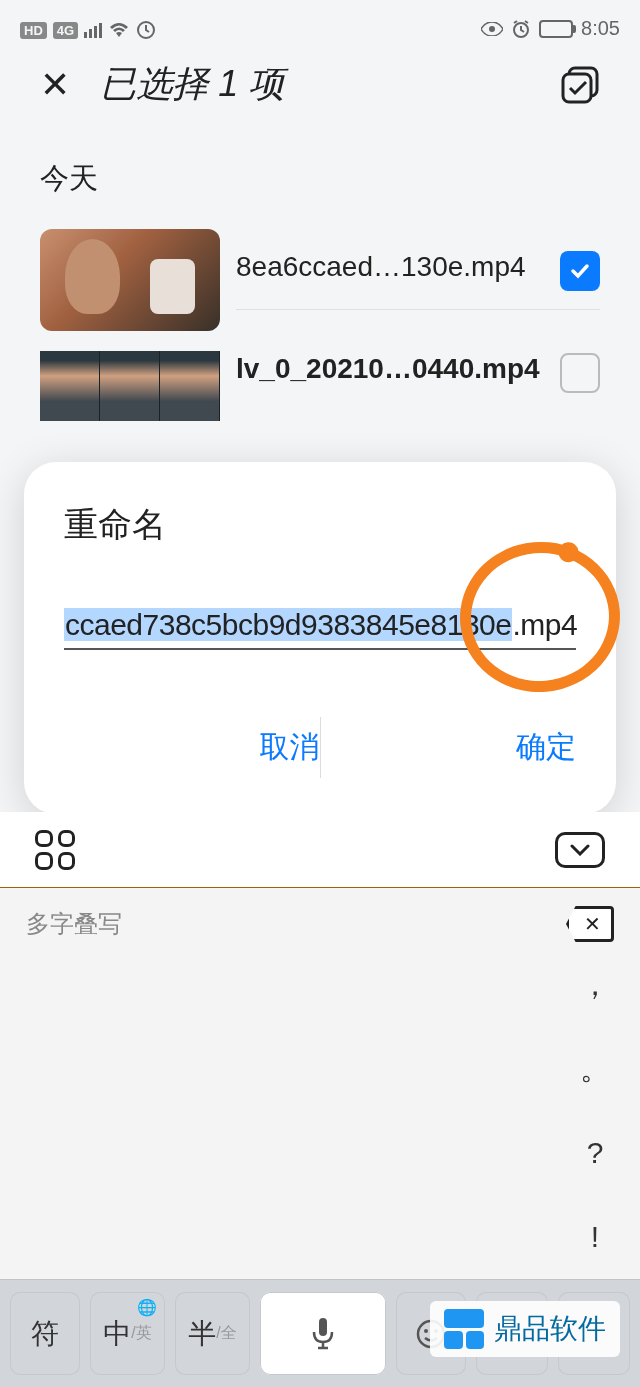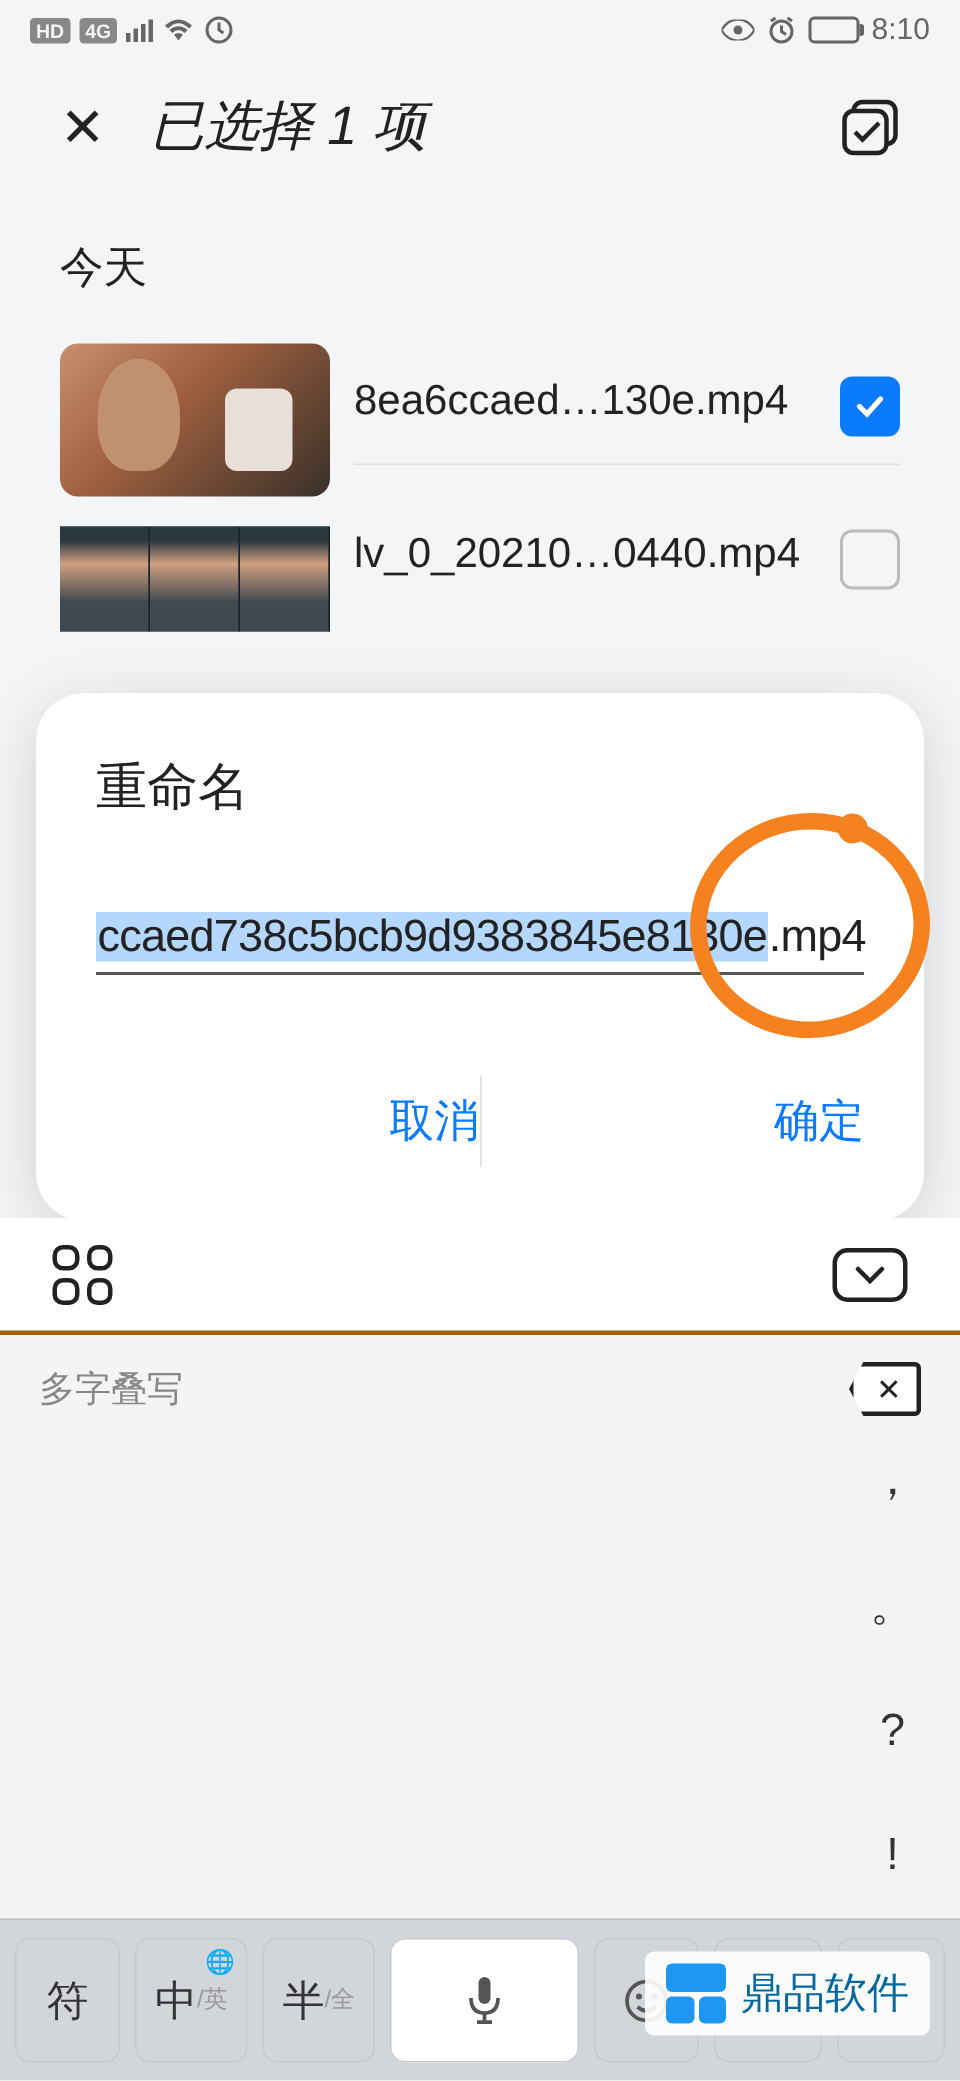--- a/index.html
+++ b/index.html
@@ -1,18 +1,18 @@
 <!DOCTYPE html>
 <html><head>
 <meta charset="utf-8">
 <style>
 * { margin: 0; padding: 0; box-sizing: border-box; }
 body { width: 640px; height: 1387px; font-family: -apple-system, "PingFang SC", sans-serif; background: #f4f5f6; position: relative; overflow: hidden; }
 
-.status-bar { height: 40px; display: flex; justify-content: space-between; align-items: center; padding: 0 20px; color: #666; font-size: 20px; }
+.status-bar { height: 40px; display: flex; justify-content: space-between; align-items: flex-end; padding: 0 20px; color: #666; font-size: 20px; }
 .status-left { display: flex; gap: 6px; align-items: center; }
 .status-right { display: flex; gap: 8px; align-items: center; font-weight: 300; }
 .status-badge { background: #888; color: #f4f5f6; font-size: 13px; padding: 1px 4px; border-radius: 3px; font-weight: bold; }
 .status-bars { display: inline-flex; align-items: flex-end; gap: 2px; }
 .bar { width: 3px; background: #666; }
 .b1 { height: 6px; } .b2 { height: 9px; } .b3 { height: 12px; } .b4 { height: 15px; }
 .battery { width: 34px; height: 18px; border: 2px solid #666; border-radius: 4px; position: relative; }
 .battery::after { content: ''; position: absolute; right: -5px; top: 3px; width: 3px; height: 8px; background: #666; border-radius: 0 2px 2px 0; }
 .battery-fill { width: 75%; height: 100%; background: #666; }
 
@@ -31,41 +31,41 @@
 .thumb2 { background: #2c3840; position: relative; overflow: hidden; display:flex; }
 .thumb2 div { flex:1; background: linear-gradient(180deg,#2c3840 0%,#2c3840 30%,#d0a080 45%,#404850 70%); border-right:1px solid #1a2228; }
 .file-info { flex: 1; border-bottom: 1px solid #e0e0e0; padding-bottom: 18px; display: flex; align-items: center; gap: 16px; }
 .file-text { flex: 1; }
 .file-name { font-size: 28px; color: #222; margin-bottom: 8px; }
 .file-meta { font-size: 24px; color: #999; }
 .checkbox { width: 40px; height: 40px; border-radius: 8px; flex-shrink: 0; }
 .cb-checked { background: #0a7aff; display: flex; align-items: center; justify-content: center; }
 .cb-unchecked { border: 2.5px solid #bbb; }
 
-.row2-cut { height: 70px; overflow: hidden; }
+.row2-cut { height: 70px; overflow: hidden; font-weight: bold; }
 .row2-cut .file-info { border: none; align-items: flex-start; padding-top: 2px; }
 .row2-cut .thumb { height: 102px; }
 
 .dialog { position: absolute; left: 24px; right: 24px; top: 462px; background: #fff; border-radius: 32px; padding: 40px 40px 24px; box-shadow: 0 8px 40px rgba(0,0,0,0.15); }
 .dialog-title { font-size: 34px; color: #222; margin-bottom: 60px; }
 .dialog-input { font-size: 30px; color: #222; padding-bottom: 6px; border-bottom: 2px solid #555; letter-spacing: -0.5px; }
 .dialog-input .sel { background: #b3d7ff; padding: 0 1px; }
 .dialog-btns { display: flex; margin-top: 55px; }
 .dlg-btn { flex: 1; text-align: right; padding: 22px 0; font-size: 30px; color: #0a7aff; cursor: pointer; }
 .divider { width: 1px; background: #ddd; margin: 12px 0; }
 
 .annotation { position: absolute; top: 542px; left: 460px; width: 160px; height: 150px; border: 11px solid #f5821f; border-radius: 50%; transform: rotate(-5deg); pointer-events: none; }
 .annotation::after { content: ''; position: absolute; top: -8px; right: 25px; width: 20px; height: 20px; background: #f5821f; border-radius: 50%; }
 
 .kb-bar { position: absolute; top: 812px; left: 0; right: 0; height: 75px; background: #fff; display: flex; align-items: center; justify-content: space-between; padding: 0 35px; }
 .kb-grid { display: grid; grid-template-columns: 1fr 1fr; gap: 5px; width: 40px; height: 40px; }
 .kb-grid div { border: 3px solid #222; border-radius: 7px; }
 .kb-collapse { width: 50px; height: 36px; border: 3px solid #222; border-radius: 10px; display: flex; align-items: center; justify-content: center; }
 
-.kb-area { position: absolute; top: 887px; left: 0; right: 0; bottom: 108px; background: #f4f4f4; border-top: 3px solid #a16207; }
+.kb-area { position: absolute; top: 887px; left: 0; right: 0; bottom: 108px; background: #f4f4f4; border-top: 1px solid #a16207; }
 .kb-sugg { display: flex; justify-content: space-between; align-items: center; padding: 18px 26px; }
 .kb-sugg-text { color: #888; font-size: 24px; }
 .backspace { width: 48px; height: 36px; border: 3px solid #222; border-radius: 6px 4px 4px 6px; display: flex; align-items: center; justify-content: center; position: relative; clip-path: polygon(20% 0, 100% 0, 100% 100%, 20% 100%, 0 50%); background: #fff; }
 .backspace span { font-size: 20px; color: #222; margin-left: 5px; }
 .punct-col { position: absolute; right: 0; top: 55px; bottom: 0; width: 90px; display: flex; flex-direction: column; }
 .punct-col div { flex: 1; display: flex; align-items: center; justify-content: center; font-size: 30px; color: #333; border-bottom: 0; }
 
 .kb-bottom { position: absolute; bottom: 0; left: 0; right: 0; height: 108px; background: #d2d5da; display: flex; gap: 10px; padding: 12px 10px 12px; border-top: 1px solid #c0c4c8; }
 .kb-key { background: #d2d5da; border-radius: 10px; display: flex; align-items: center; justify-content: center; font-size: 28px; color: #333; box-shadow: inset 0 0 0 1px #c5c8cc; position: relative; }
 .kk-sm { width: 70px; } .kk-lang { width: 75px; } .kk-mic { flex: 1; background: #fff; } .kk-emoji { width: 70px; } .kk-num { width: 72px; } .kk-enter { width: 72px; }
@@ -102,21 +102,21 @@
   <div class="status-right">
     <svg width="22" height="14" viewBox="0 0 22 14">
         <path d="M11 0 Q18 0 22 7 Q18 14 11 14 Q4 14 0 7 Q4 0 11 0" fill="none" stroke="#666" stroke-width="1.5"></path>
         <circle cx="11" cy="7" r="3" fill="#666"></circle>
       </svg>
     <svg width="20" height="20" viewBox="0 0 20 20">
         <circle cx="10" cy="11" r="7" fill="none" stroke="#666" stroke-width="2"></circle>
         <path d="M10 7 L10 11 L13 13 M3 4 L6 2 M17 4 L14 2" stroke="#666" stroke-width="2" fill="none"></path>
       </svg>
     <span class="battery"><span class="battery-fill"></span></span>
-    <span>8:10</span>
+    <span>8:05</span>
   </div>
 </div>
 
 <div class="header">
   <span class="close-x">✕</span>
   <span class="header-title">已选择 1 项</span>
   <svg class="select-all" viewBox="0 0 40 40">
       <rect x="9" y="3" width="28" height="28" rx="6" fill="none" stroke="#222" stroke-width="3"></rect>
       <rect x="3" y="9" width="28" height="28" rx="6" fill="#f4f5f6" stroke="#222" stroke-width="3"></rect>
       <path d="M10 23 L15 28 L26 17" stroke="#222" stroke-width="3" fill="none"></path>

